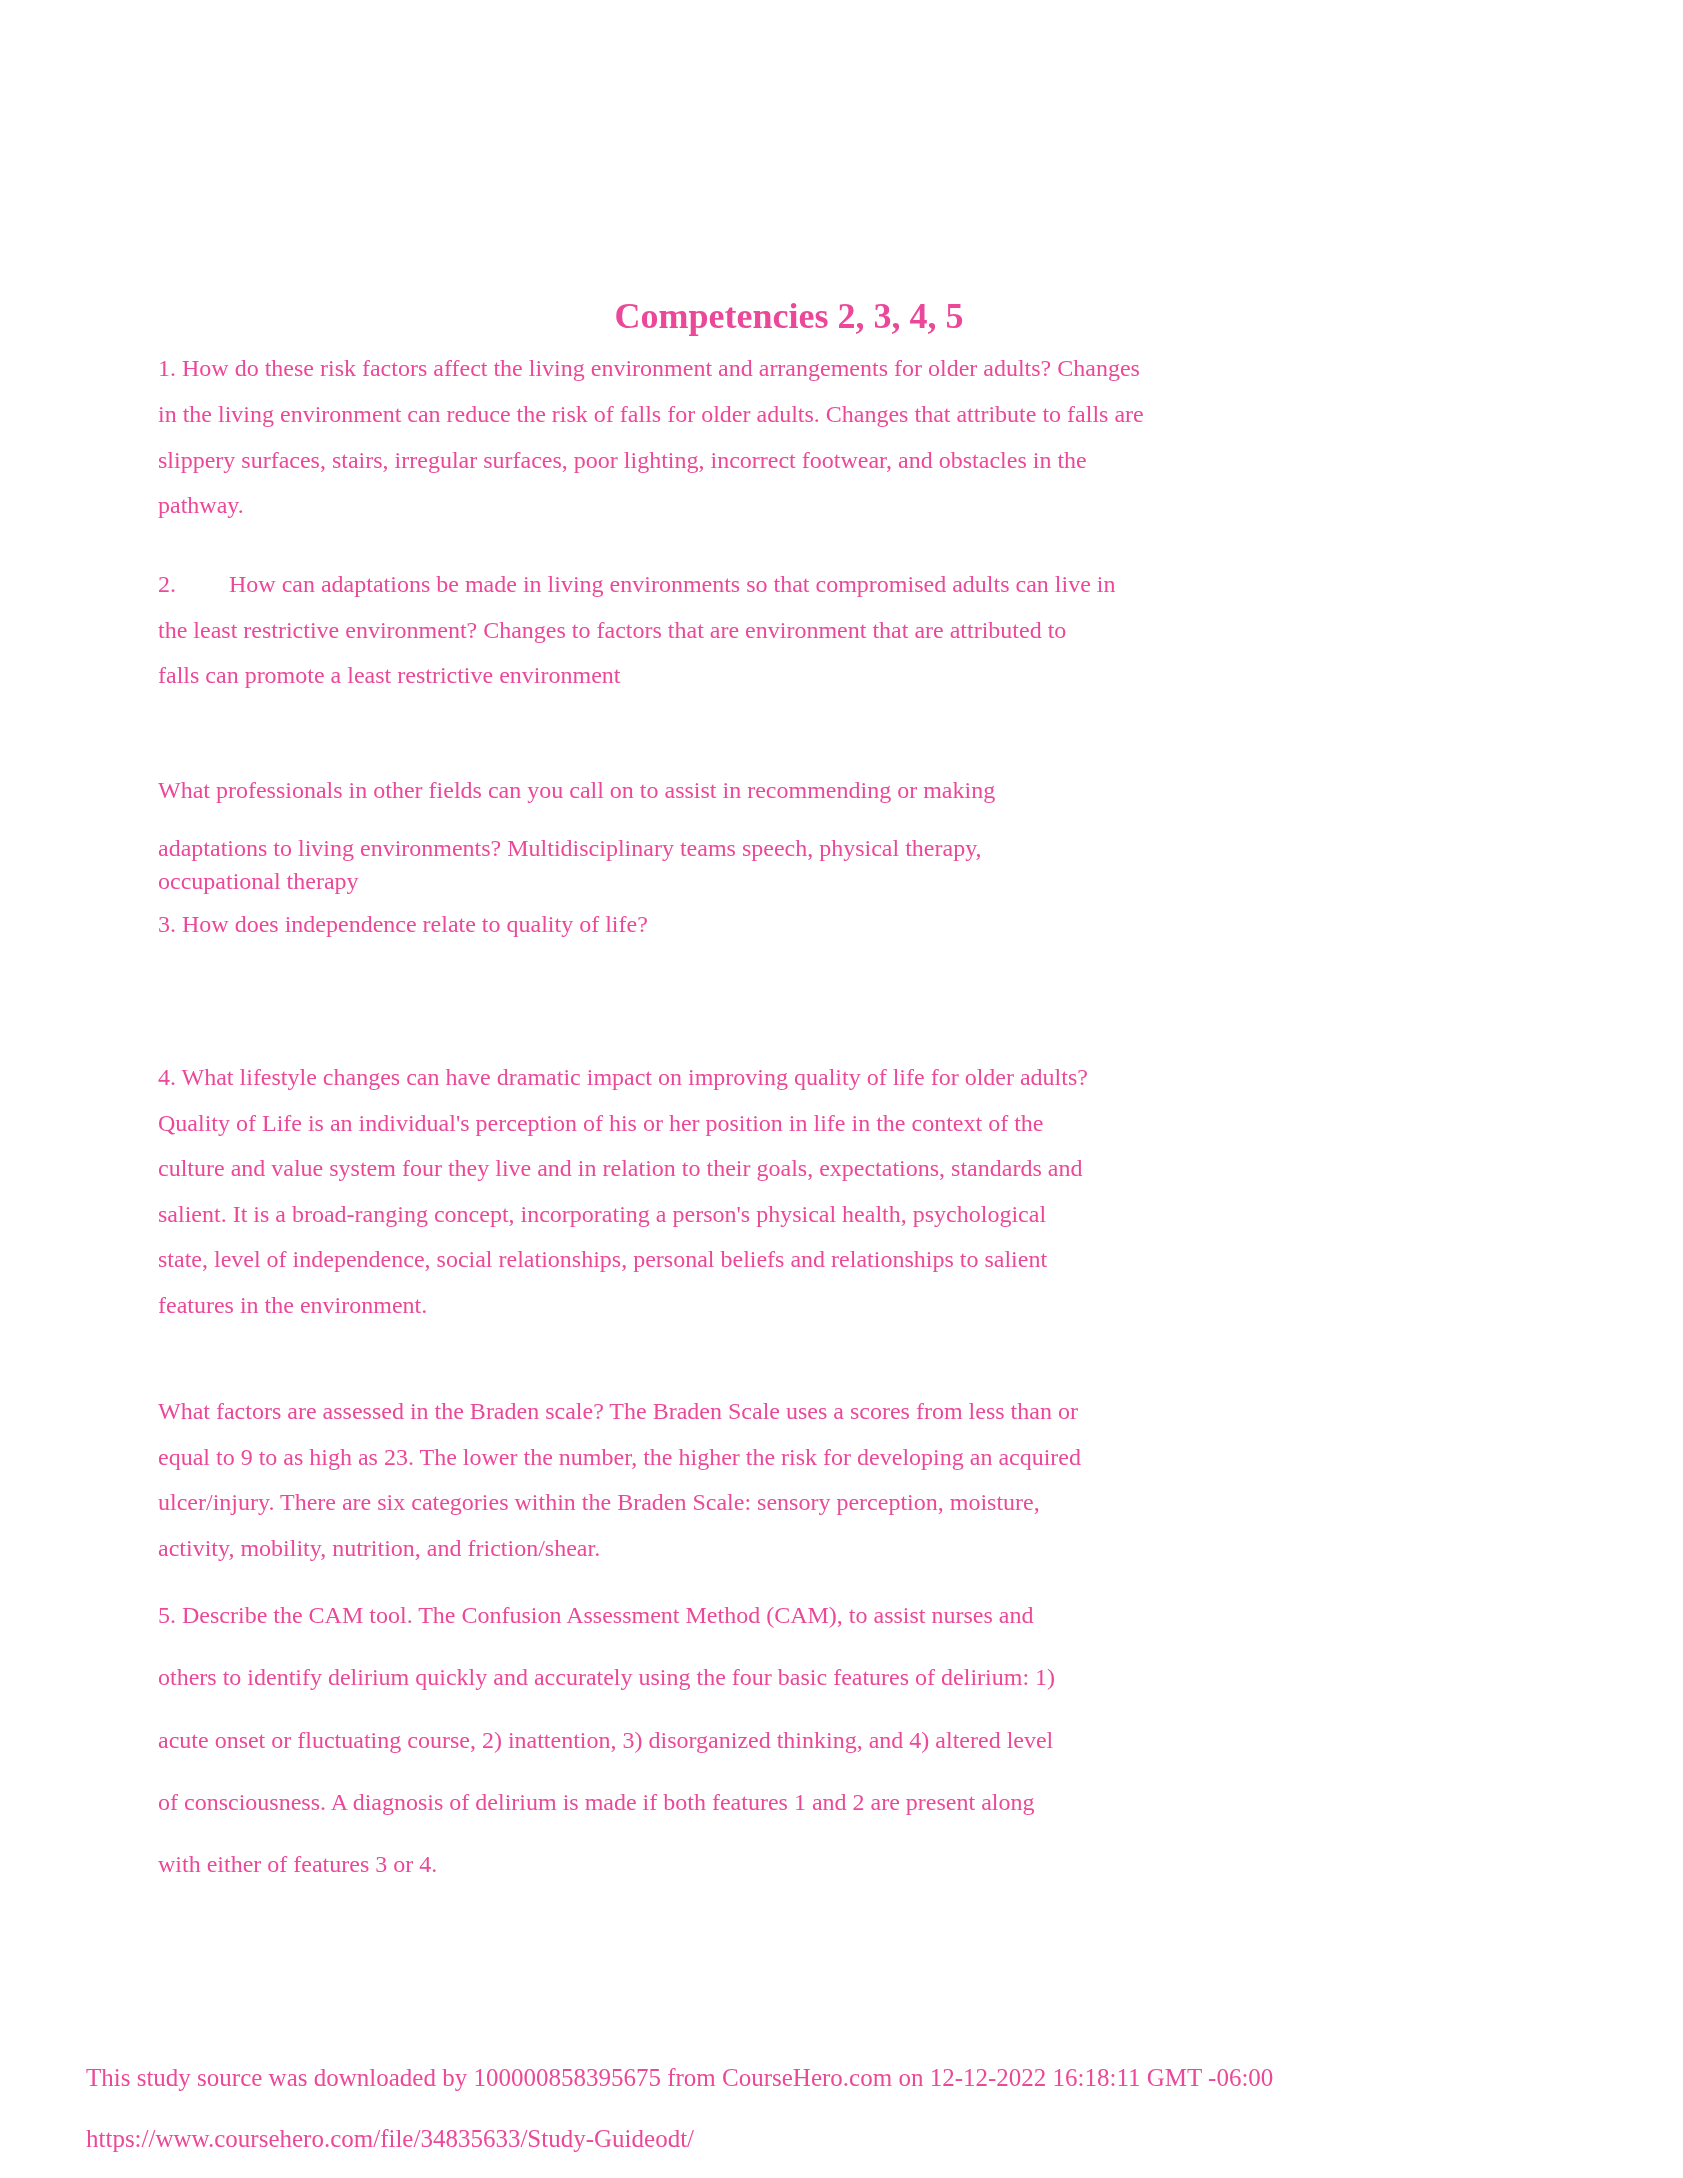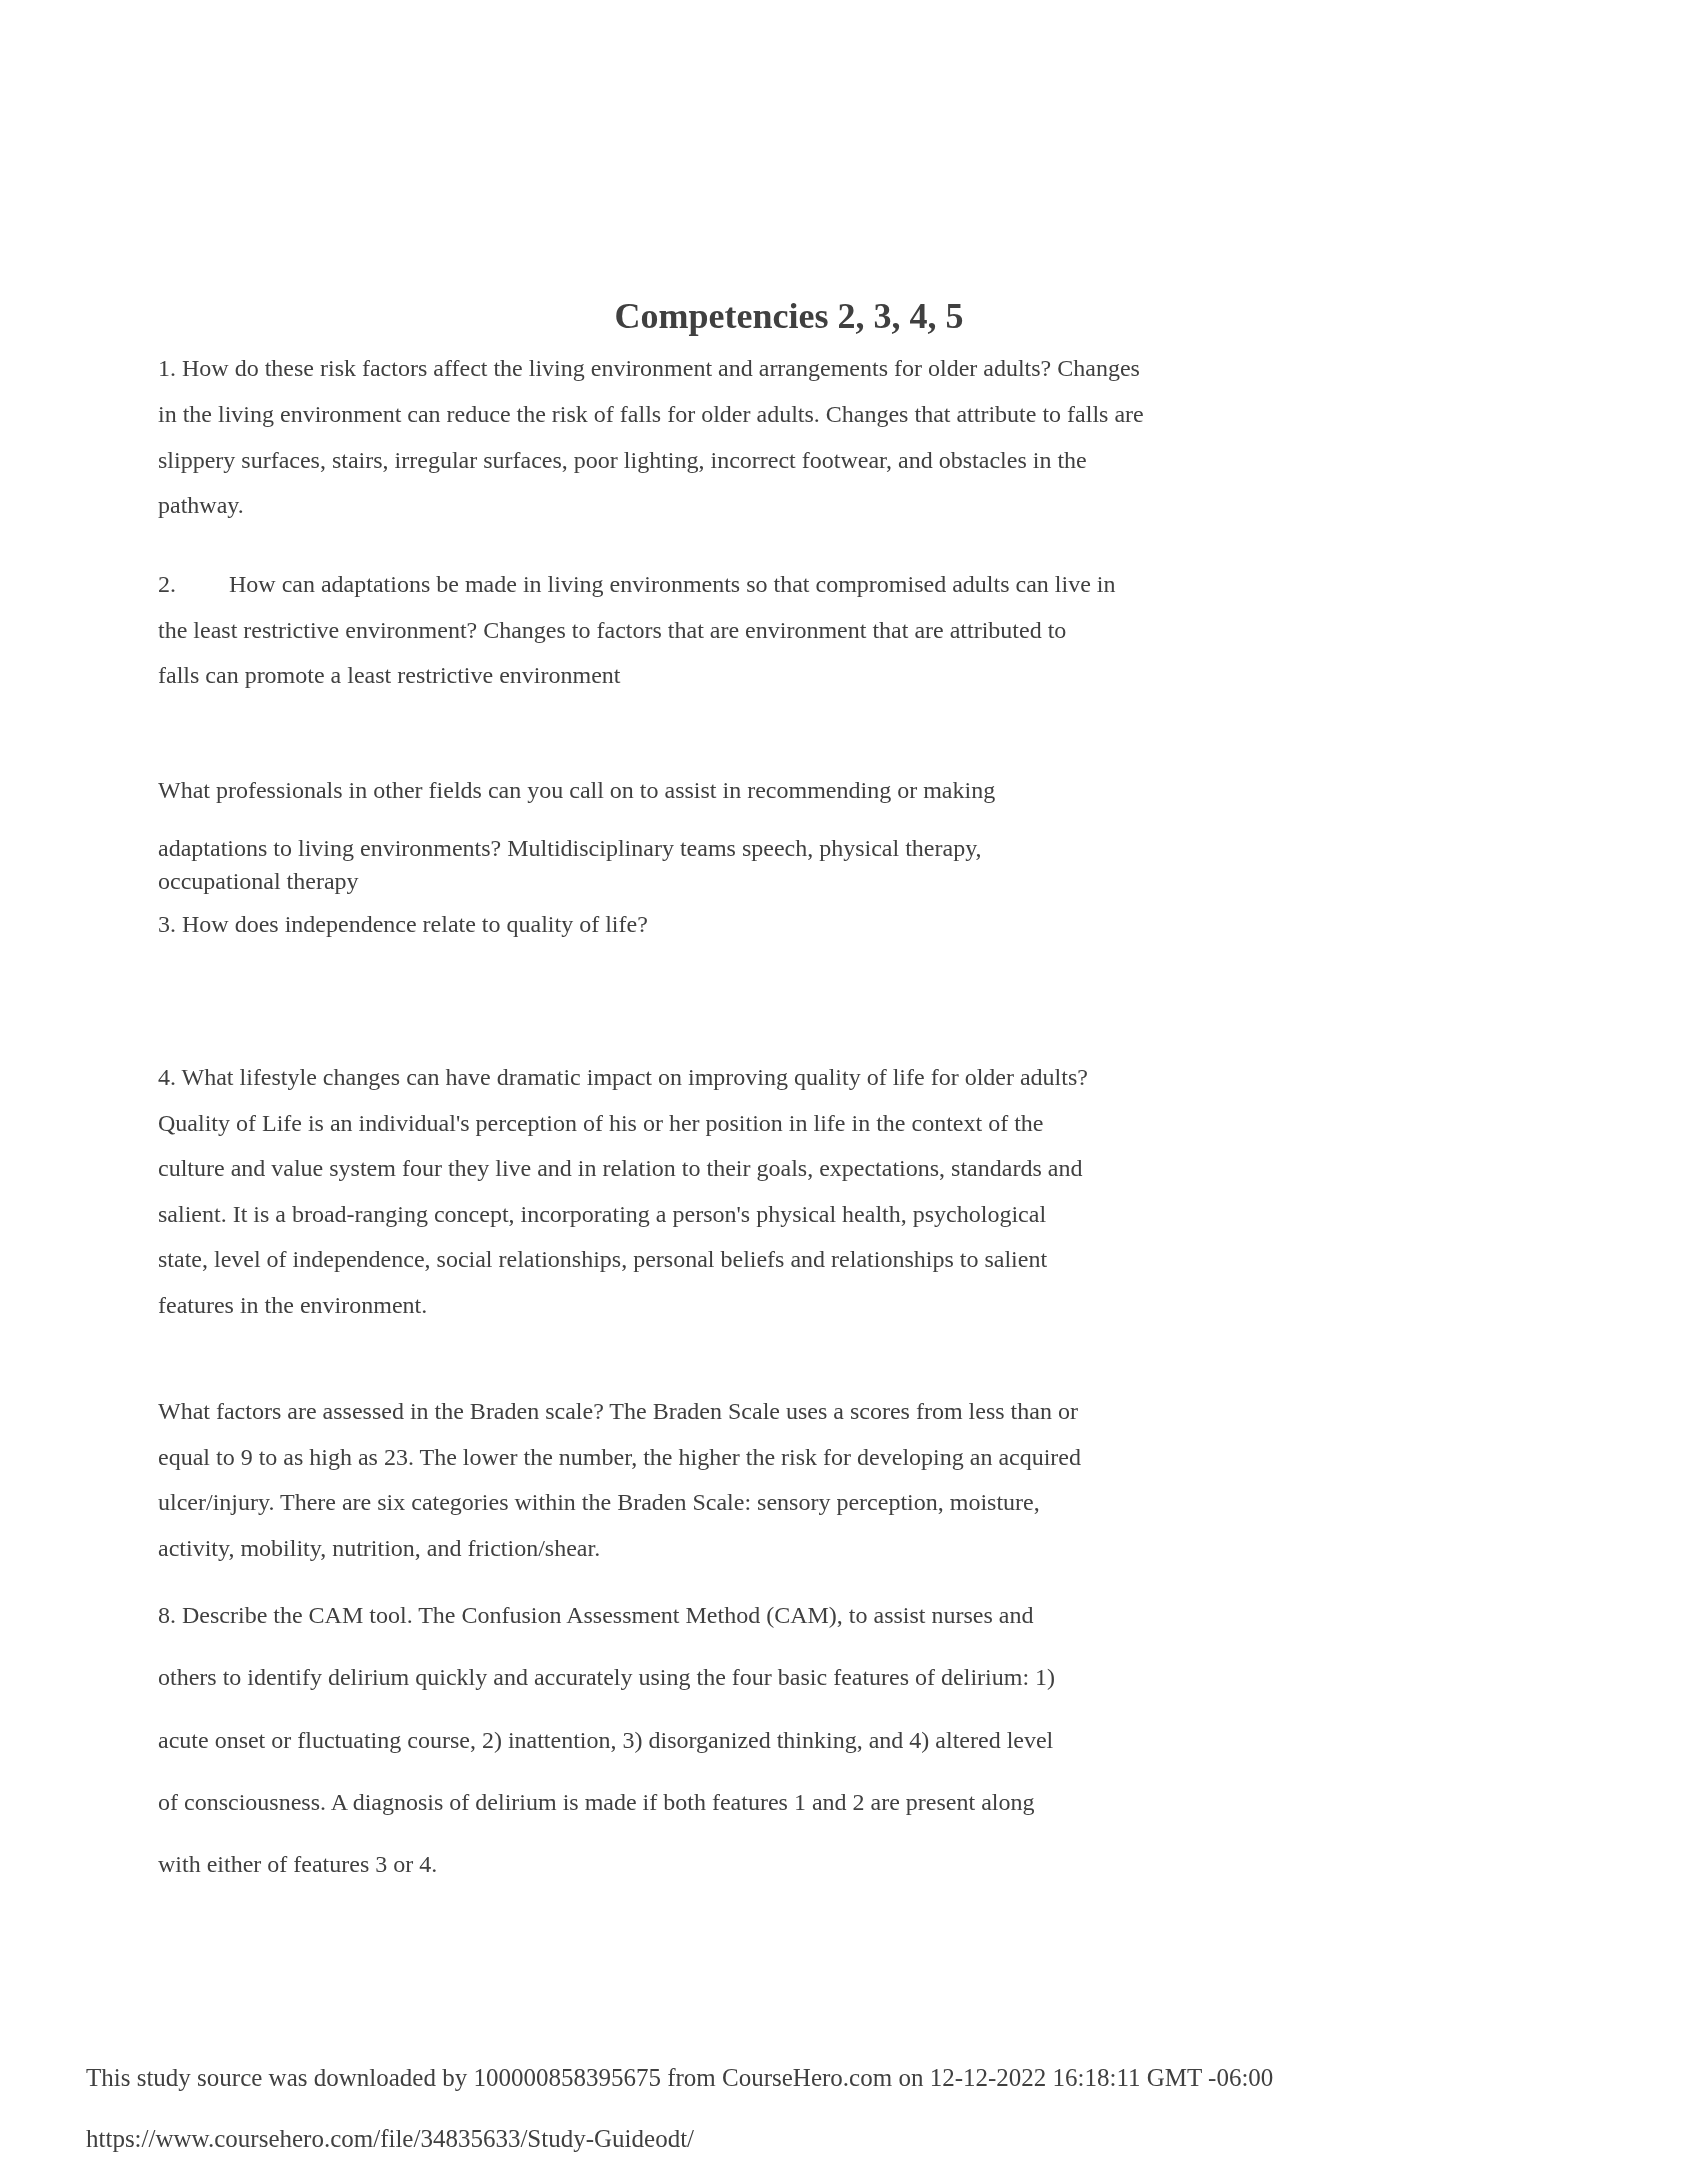--- a/index.html
+++ b/index.html
@@ -1,17 +1,17 @@
 <!DOCTYPE html>
 <html><head>
 <meta charset="utf-8">
 <style>
   html, body { margin: 0; padding: 0; background: #ffffff; }
   body { width: 1683px; height: 2178px; position: relative; overflow: hidden; }
-  .page { position: absolute; left: 0; top: 0; width: 1683px; height: 2178px; background: #ffffff; color: #404040; font-family: "Liberation Serif", "DejaVu Serif", serif; }
+  .page { position: absolute; left: 0; top: 0; width: 1683px; height: 2178px; background: #ffffff; color: #ec4899; font-family: "Liberation Serif", "DejaVu Serif", serif; }
   .title { position: absolute; left: 158px; width: 1262px; top: 294px; text-align: center; font-weight: bold; font-size: 36px; line-height: 44px; white-space: nowrap; }
   .line { position: absolute; left: 158px; font-size: 24px; line-height: 36px; white-space: nowrap; }
   .tab-num { display: inline-block; width: 71px; }
   .footer-line { position: absolute; left: 86px; font-size: 25px; line-height: 24px; white-space: nowrap; }
 </style>
 </head>
 <body>
 
 <div class="page">
 
@@ -50,21 +50,21 @@
   </div>
 
   <div>
     <div class="line" style="top:1393px">What factors are assessed in the Braden scale? The Braden Scale uses a scores from less than or</div>
     <div class="line" style="top:1439px">equal to 9 to as high as 23. The lower the number, the higher the risk for developing an acquired</div>
     <div class="line" style="top:1484px">ulcer/injury. There are six categories within the Braden Scale: sensory perception, moisture,</div>
     <div class="line" style="top:1530px">activity, mobility, nutrition, and friction/shear.</div>
   </div>
 
   <div>
-    <div class="line" style="top:1597px">8. Describe the CAM tool. The Confusion Assessment Method (CAM), to assist nurses and</div>
+    <div class="line" style="top:1597px">5. Describe the CAM tool. The Confusion Assessment Method (CAM), to assist nurses and</div>
     <div class="line" style="top:1659px">others to identify delirium quickly and accurately using the four basic features of delirium: 1)</div>
     <div class="line" style="top:1722px">acute onset or fluctuating course, 2) inattention, 3) disorganized thinking, and 4) altered level</div>
     <div class="line" style="top:1784px">of consciousness. A diagnosis of delirium is made if both features 1 and 2 are present along</div>
     <div class="line" style="top:1846px">with either of features 3 or 4.</div>
   </div>
 
   <div>
     <div class="footer-line" style="top:2066px">This study source was downloaded by 100000858395675 from CourseHero.com on 12-12-2022 16:18:11 GMT -06:00</div>
     <div class="footer-line" style="top:2127px">https://www.coursehero.com/file/34835633/Study-Guideodt/</div>
   </div>

